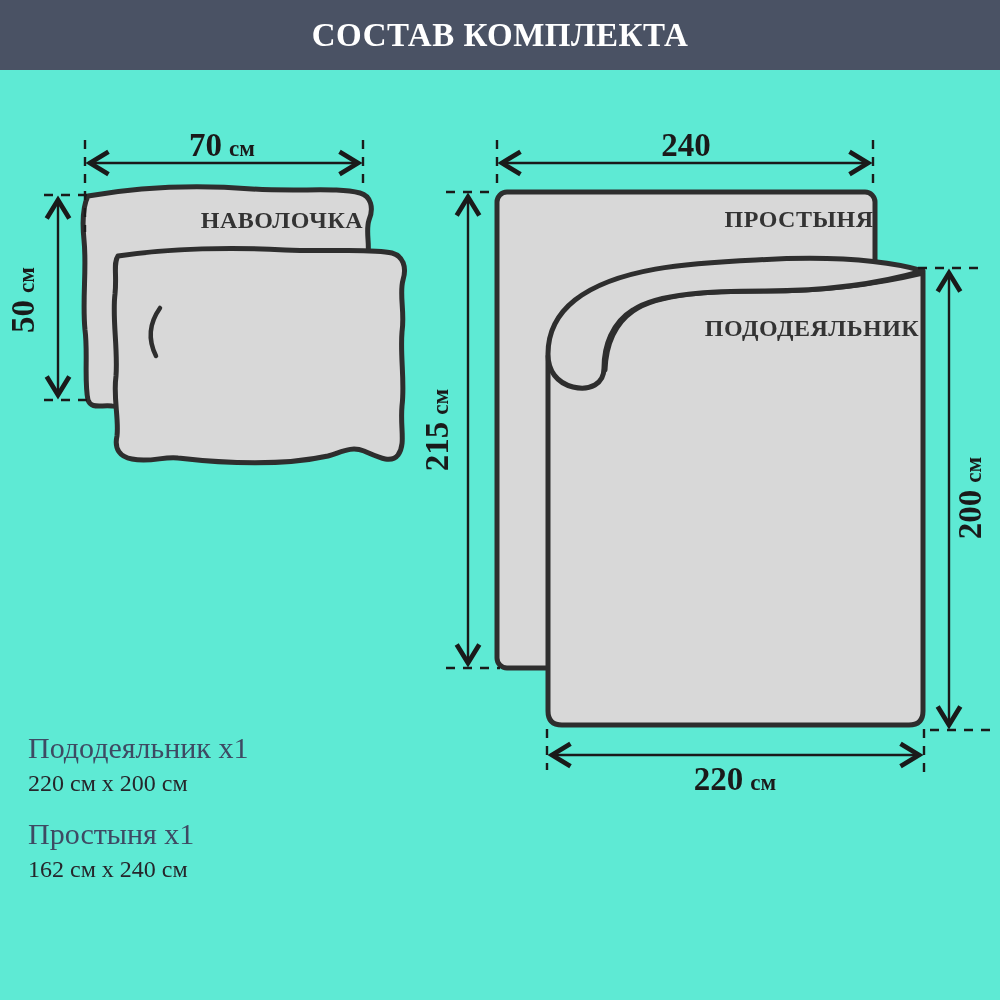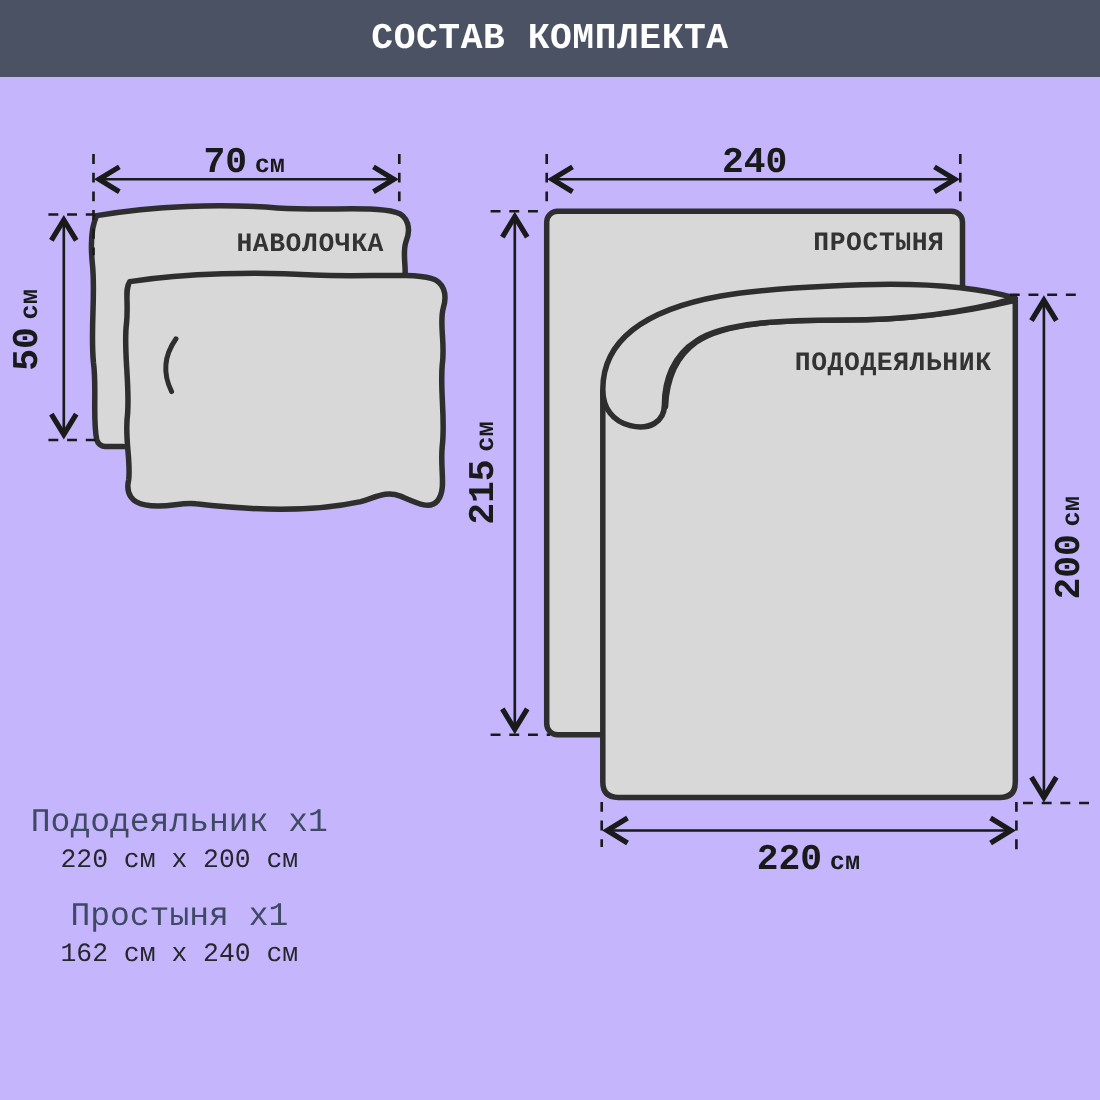--- a/index.html
+++ b/index.html
@@ -1,32 +1,32 @@
 <!DOCTYPE html>
 <html style="--header-bg: #4a5264; --fabric-fill: #d8d8d8; --outline: #2e2e2e; --dim: #1a1a1a; --accent: #3e4a63;"><head>
 <meta charset="utf-8">
 <style>
   html,body{margin:0;padding:0;background:#ffffff;}
-  .page{position:relative;width:1000px;height:1000px;overflow:hidden;background:#c4b5fd;
-        font-family:Liberation Mono, monospace;}
+  .page{position:relative;width:1000px;height:1000px;overflow:hidden;background:#5eead4;
+        font-family:Liberation Serif, serif;}
   .header{position:absolute;left:0;top:0;width:1000px;height:70px;
           background:var(--header-bg,#4a5264);display:flex;align-items:center;justify-content:center;}
   .header h1{margin:0;color:#ffffff;font-size:33px;font-weight:700;letter-spacing:.5px;}
   .diagram-svg{position:absolute;left:0;top:0;}
 
   .fabric{fill:var(--fabric-fill,#d8d8d8);stroke:var(--outline,#2e2e2e);stroke-width:5;stroke-linejoin:round;}
   .crease{fill:none;stroke:var(--outline,#2e2e2e);stroke-width:4.5;stroke-linecap:round;}
   .dim-line{stroke:var(--dim,#1a1a1a);stroke-width:2.4;fill:none;}
   .dim-dash{stroke:var(--dim,#1a1a1a);stroke-width:2.4;fill:none;stroke-dasharray:9 8;}
   .dim-text{fill:var(--dim,#1a1a1a);font-weight:700;font-size:33px;}
   .dim-unit{font-size:23px;font-weight:700;}
   .fabric-label{fill:#333333;font-weight:700;font-size:24px;letter-spacing:.5px;}
 
   .legend{position:absolute;left:28px;top:730px;}
-  .legend-item{margin-bottom:19px;text-align:center;}
+  .legend-item{margin-bottom:19px;}
   .legend-name{color:var(--accent,#3e4a63);font-size:30px;font-weight:500;line-height:36px;}
   .legend-size{color:#26262b;font-size:24px;font-weight:400;line-height:28px;margin-top:3px;}
 </style>
 </head>
 <body>
 
 <div class="page">
 
   <div class="header">
     <h1>СОСТАВ КОМПЛЕКТА</h1>

